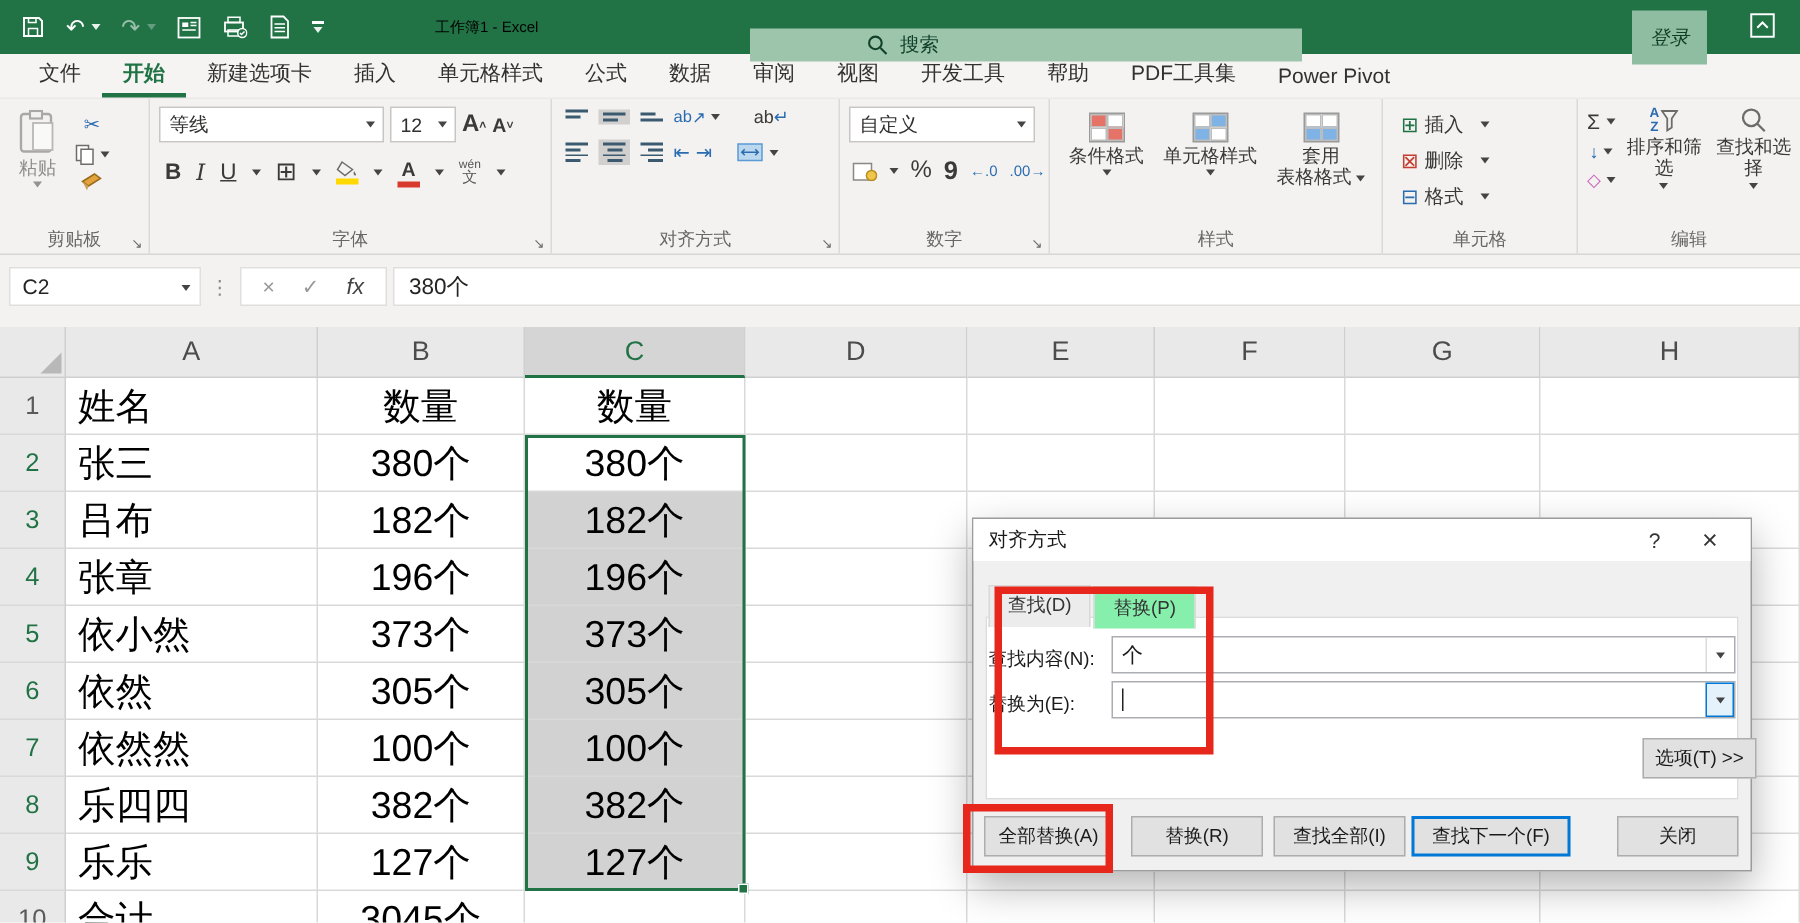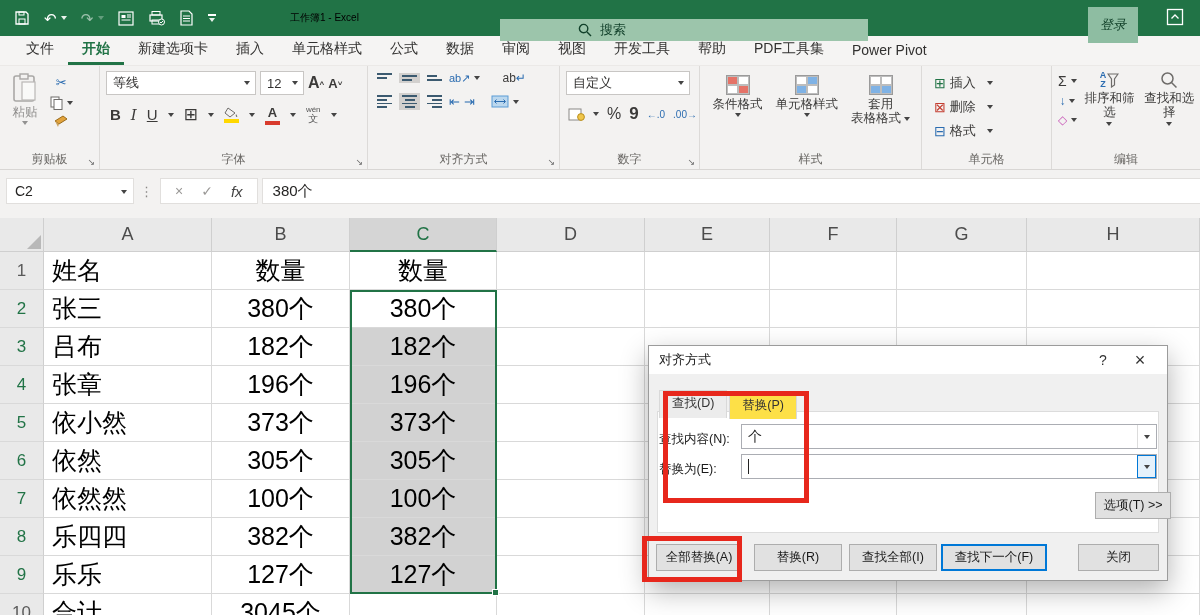--- a/index.html
+++ b/index.html
@@ -66,21 +66,21 @@
   .fillhandle { position:absolute; right:-4px; bottom:-4px; width:7px; height:7px; background:#217346; border:1px solid #fff; }
 
   
   .dialog { position:absolute; left:648px; top:345px; width:520px; height:236px; background:#f0f0f0; border:1px solid #9b9b9b; box-shadow:0 10px 26px rgba(0,0,0,.3); z-index:40; font-size:13px; color:#1a1a1a; }
   .dlg-title { height:28px; background:#fff; display:flex; align-items:center; padding:0 10px; }
   .dlg-title .ttl { flex:1; font-size:13px; }
   .dlg-help { width:40px; text-align:center; color:#333; font-size:14px; }
   .dlg-close { width:34px; text-align:center; color:#333; font-size:18px; line-height:1; }
   .dlg-tabs { position:absolute; left:10px; top:44px; display:flex; z-index:2; }
   .dtab { padding:4px 12px 5px 12px; font-size:12.5px; border:1px solid #d9d9d9; border-bottom:none; background:#ececec; color:#333; margin-right:2px; }
-  .dtab.active { background:#fde047; position:relative; top:1px; padding-top:5px; }
+  .dtab.active { background:#86efac; position:relative; top:1px; padding-top:5px; }
   .dlg-page { position:absolute; left:8px; right:8px; top:65px; height:122px; background:#fff; border:1px solid #dcdcdc; }
   .fld { position:absolute; left:10px; font-size:12.5px; color:#1a1a1a; }
   .dcombo { position:absolute; height:25px; background:#fff; border:1px solid #abadb3; display:flex; }
   .dcombo .dval { flex:1; padding:3px 0 0 6px; font-size:14px; }
   .dcombo .darr { width:19px; border-left:1px solid #dcdcdc; display:flex; align-items:center; justify-content:center; }
   .dcombo .darr.focus { background:#e5f1fb; border:1px solid #0078d7; }
   .caretline { display:inline-block; width:1px; height:15px; background:#222; margin:4px 0 0 6px; }
   .dbtn { position:absolute; height:27px; background:#e1e1e1; border:1px solid #adadad; display:flex; align-items:center; justify-content:center; font-size:12.5px; color:#1a1a1a; }
   .dbtn.default { border:2px solid #0078d7; }
   .redbox { position:absolute; border:5px solid #e7271c; background:transparent; z-index:60; pointer-events:none; }

